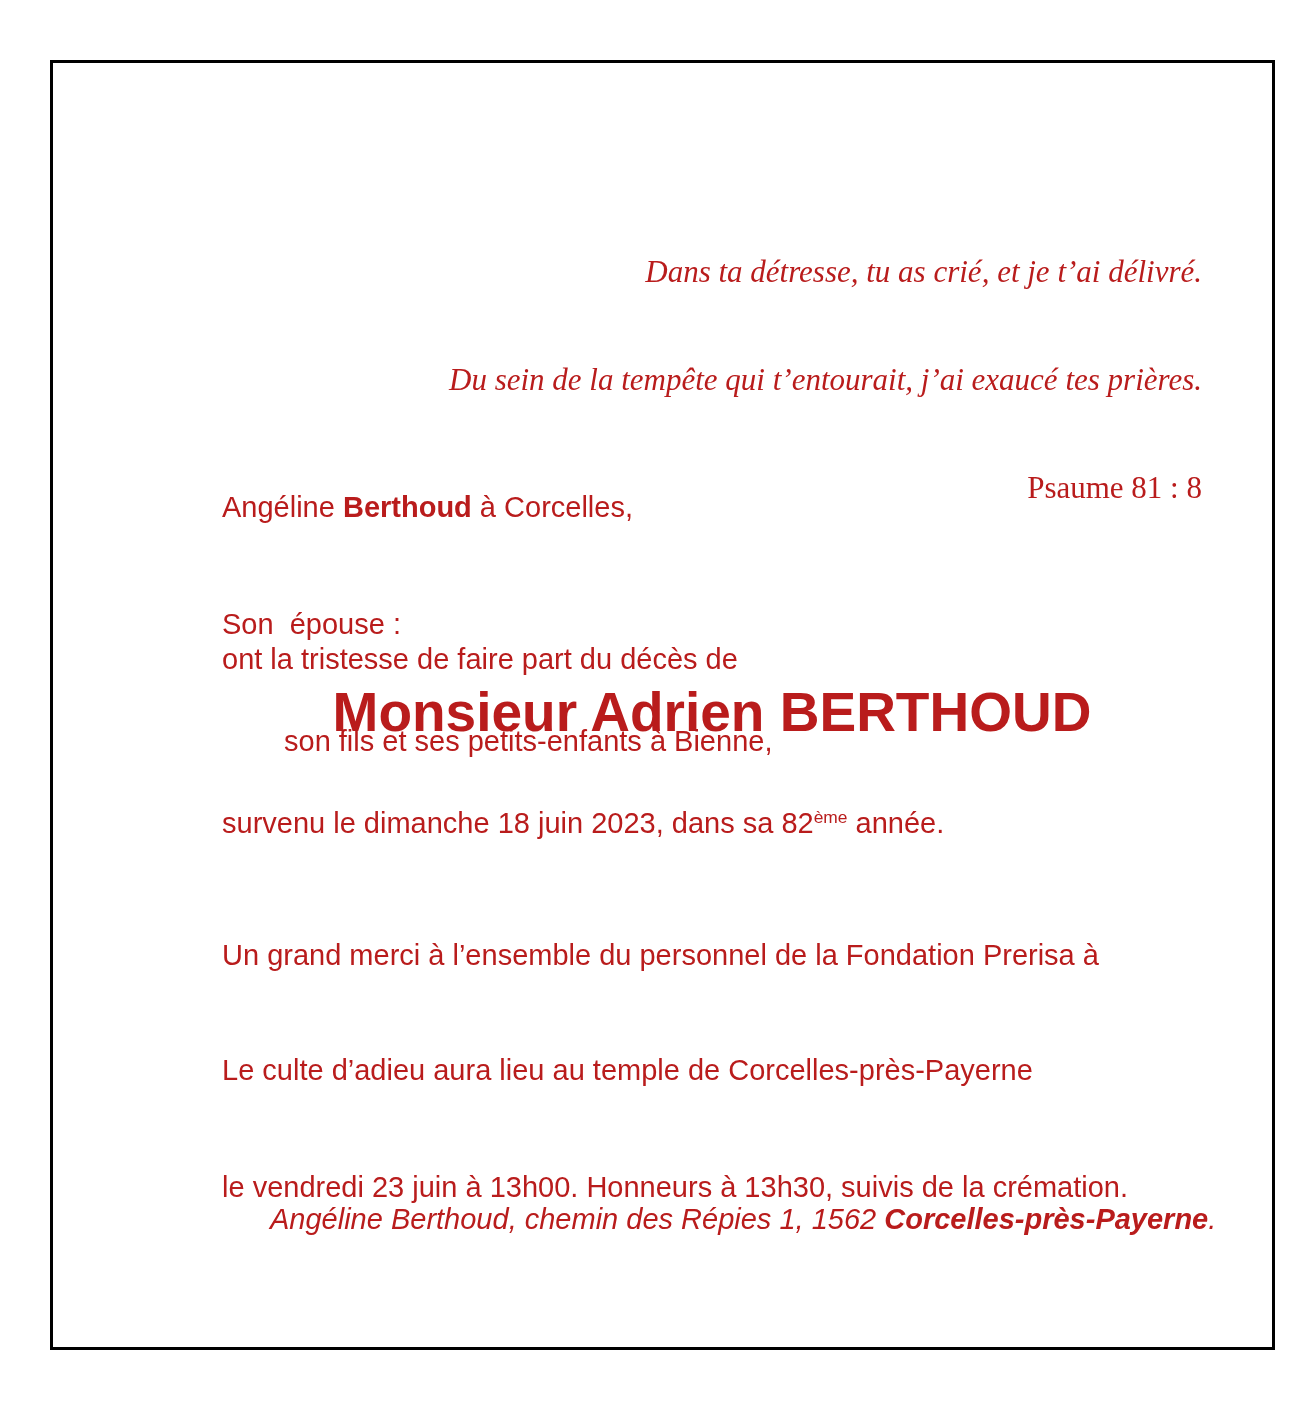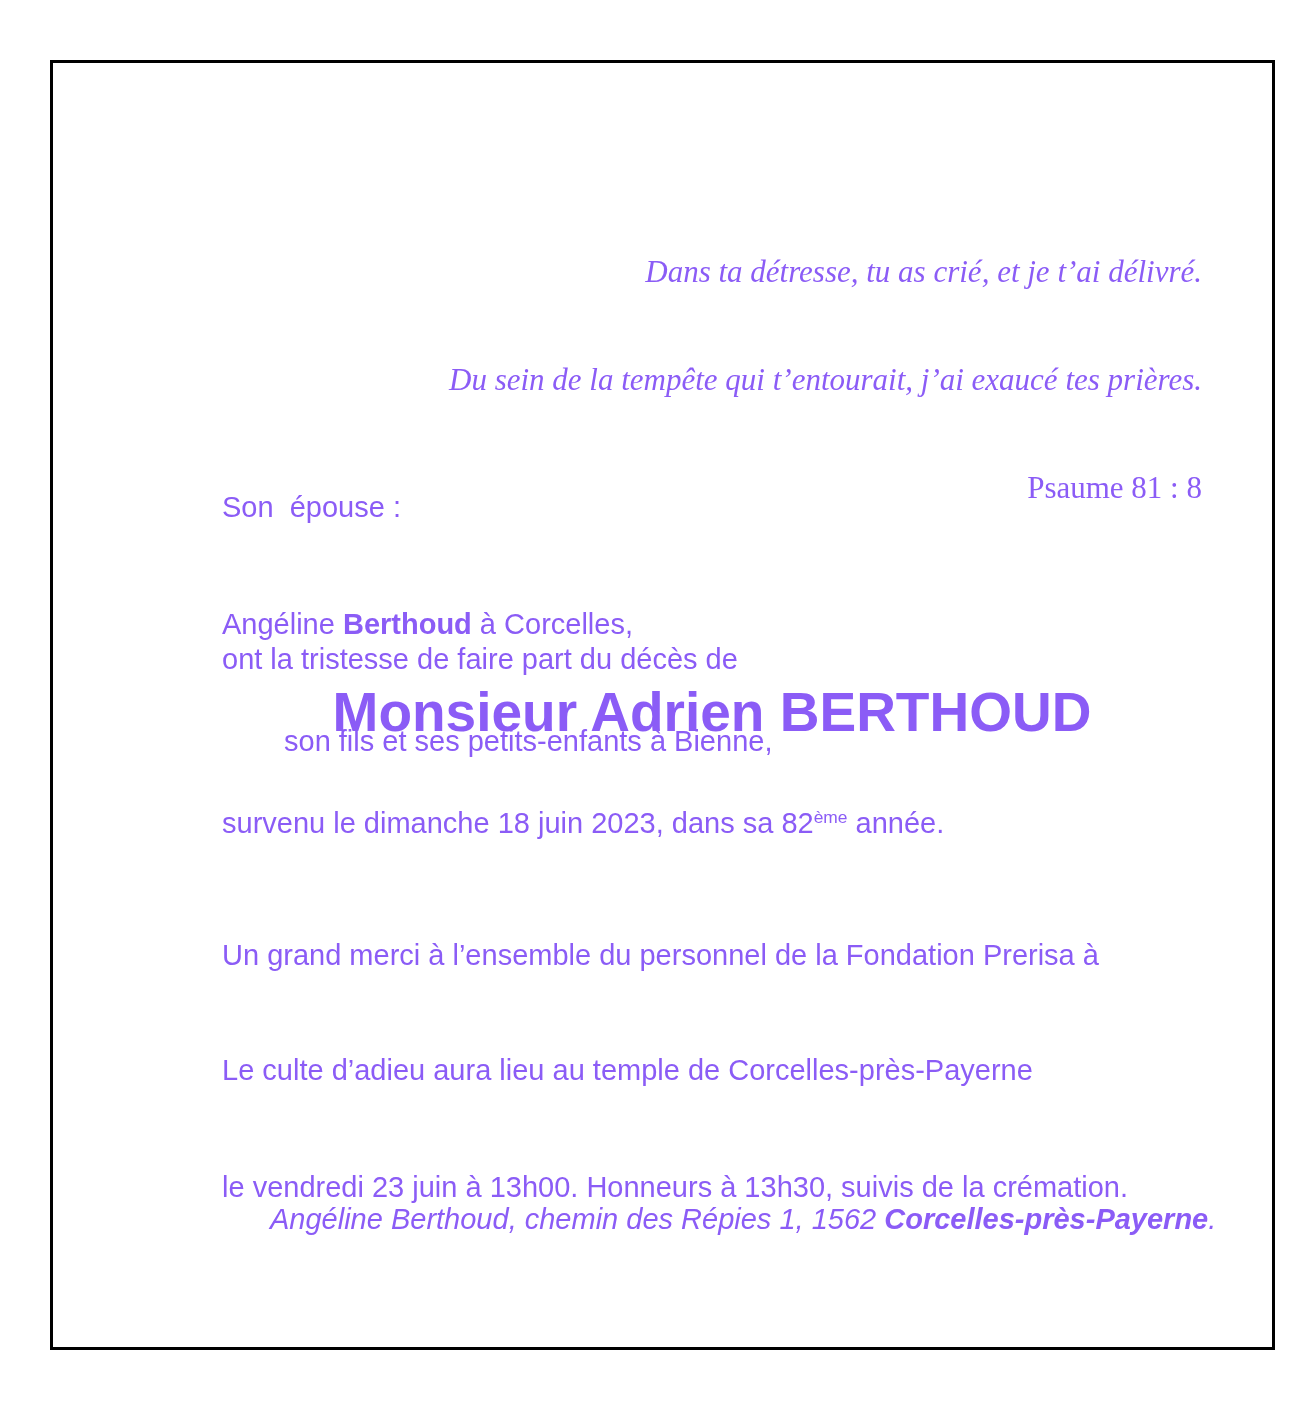--- a/index.html
+++ b/index.html
@@ -6,21 +6,21 @@
     margin: 0;
     padding: 0;
     background: #ffffff;
   }
   .page {
     position: relative;
     width: 1314px;
     height: 1408px;
     background: #ffffff;
     font-family: "Liberation Sans", sans-serif;
-    color: #8b5cf6;
+    color: #b91c1c;
     overflow: hidden;
   }
   .frame {
     position: absolute;
     left: 50px;
     top: 60px;
     width: 1225px;
     height: 1290px;
     border: 3px solid #000000;
     box-sizing: border-box;
@@ -82,22 +82,22 @@
 <div class="page">
   <div class="frame"></div>
 
   <div class="block epigraph">
     <div class="quote-line">Dans ta détresse, tu as crié, et je t’ai délivré.</div>
     <div class="quote-line">Du sein de la tempête qui t’entourait, j’ai exaucé tes prières.</div>
     <div class="attribution">Psaume 81 : 8</div>
   </div>
 
   <div class="block body-text family">
+    <div><span>Angéline </span><span class="bold">Berthoud</span><span> à Corcelles,</span></div>
     <div>Son  épouse :</div>
-    <div><span>Angéline </span><span class="bold">Berthoud</span><span> à Corcelles,</span></div>
     <div class="indented">son fils et ses petits-enfants à Bienne,</div>
   </div>
 
   <div class="block body-text announcement">
     <div>ont la tristesse de faire part du décès de</div>
   </div>
 
   <div class="deceased-title">Monsieur Adrien BERTHOUD</div>
 
   <div class="block body-text death-line"><span>survenu le dimanche 18 juin 2023, dans sa 82</span><span class="sup">ème</span><span> année.</span></div>

